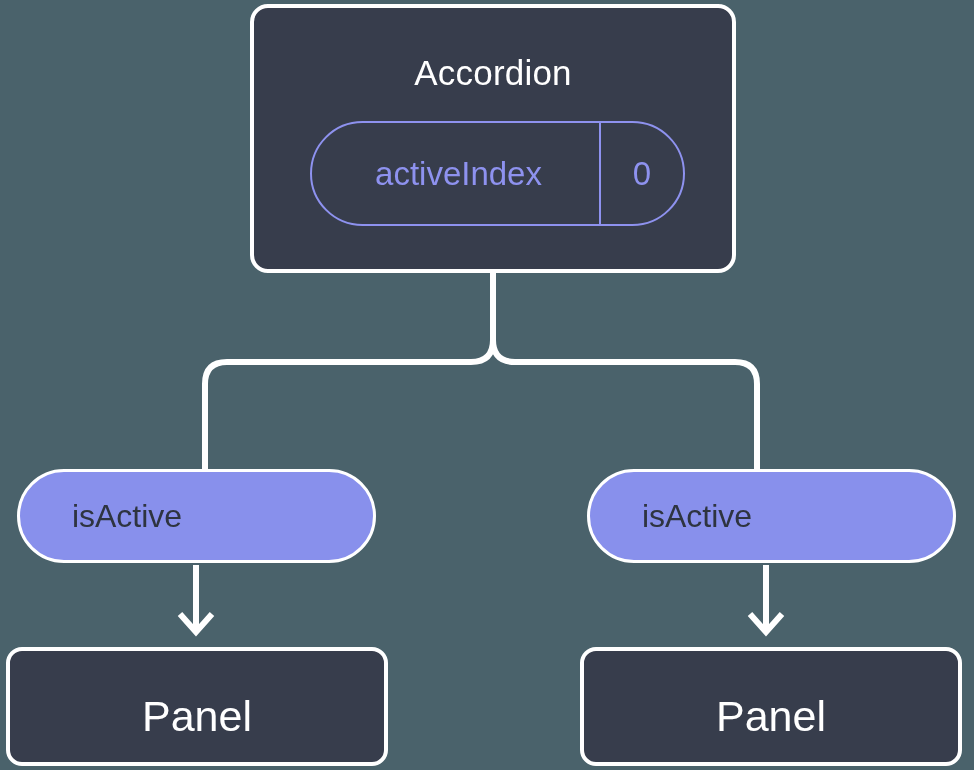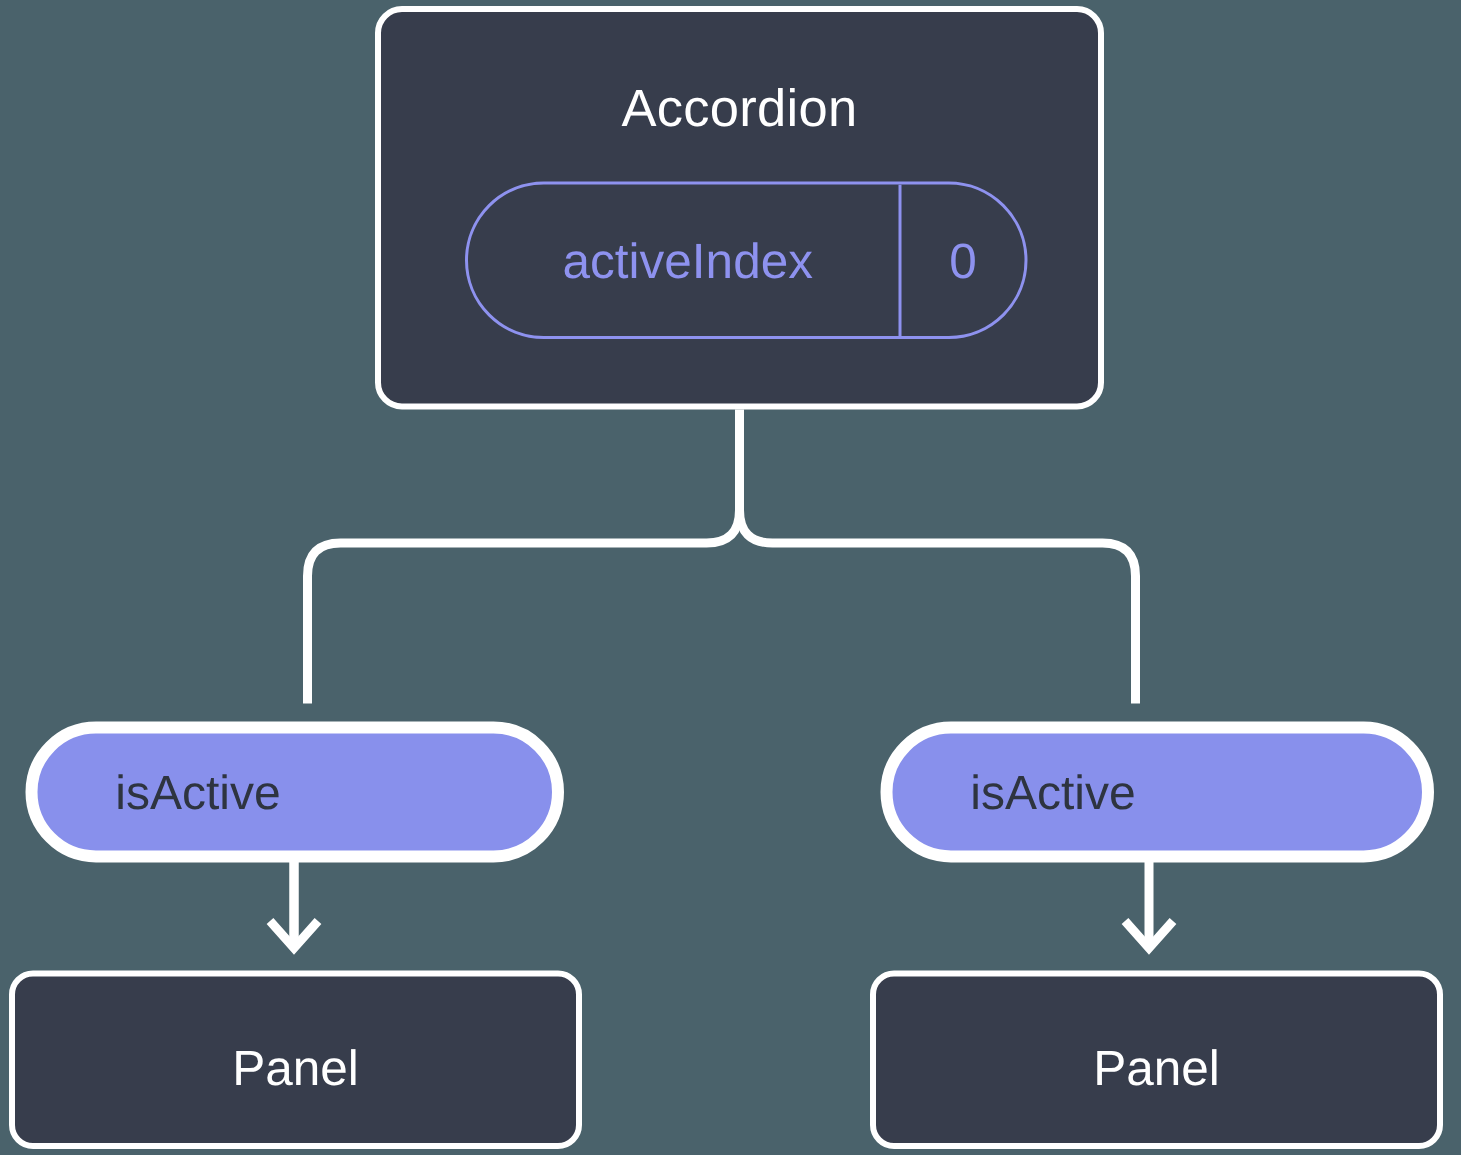--- a/index.html
+++ b/index.html
@@ -95,25 +95,24 @@
     border-left: 2px solid #8e92ef;
   }
 
   
   .pill-solid {
     position: absolute;
     box-sizing: border-box;
     display: flex;
     align-items: stretch;
     background: #8890ec;
-    border: 8px solid #ffffff;
+    border: 3px solid #ffffff;
     border-radius: 999px;
     overflow: hidden;
     height: 94px;
-    margin-top: 12px;
   }
   #prop-pill-left  { left: 17px;  top: 469px; width: 359px; }
   #prop-pill-right { left: 587px; top: 469px; width: 369px; }
 
   .pill-solid .pill-key,
   .pill-solid .pill-val {
     display: flex;
     align-items: center;
     justify-content: center;
     color: #2e3440;
@@ -132,21 +131,21 @@
   
   #panel-card-left  { left: 6px;   top: 647px; width: 382px; height: 119px; border-radius: 16px; }
   #panel-card-right { left: 580px; top: 647px; width: 382px; height: 119px; border-radius: 16px; }
   .panel-label {
     position: absolute;
     left: 0;
     top: 44px;
     width: 100%;
     text-align: center;
     color: #ffffff;
-    font-size: 33px;
+    font-size: 43px;
     font-weight: 500;
     line-height: 1;
   }
 </style>
 </head>
 <body>
 
 <div id="stage">
 
   <svg id="wires" viewBox="0 0 974 770" width="974" height="770" aria-hidden="true">

